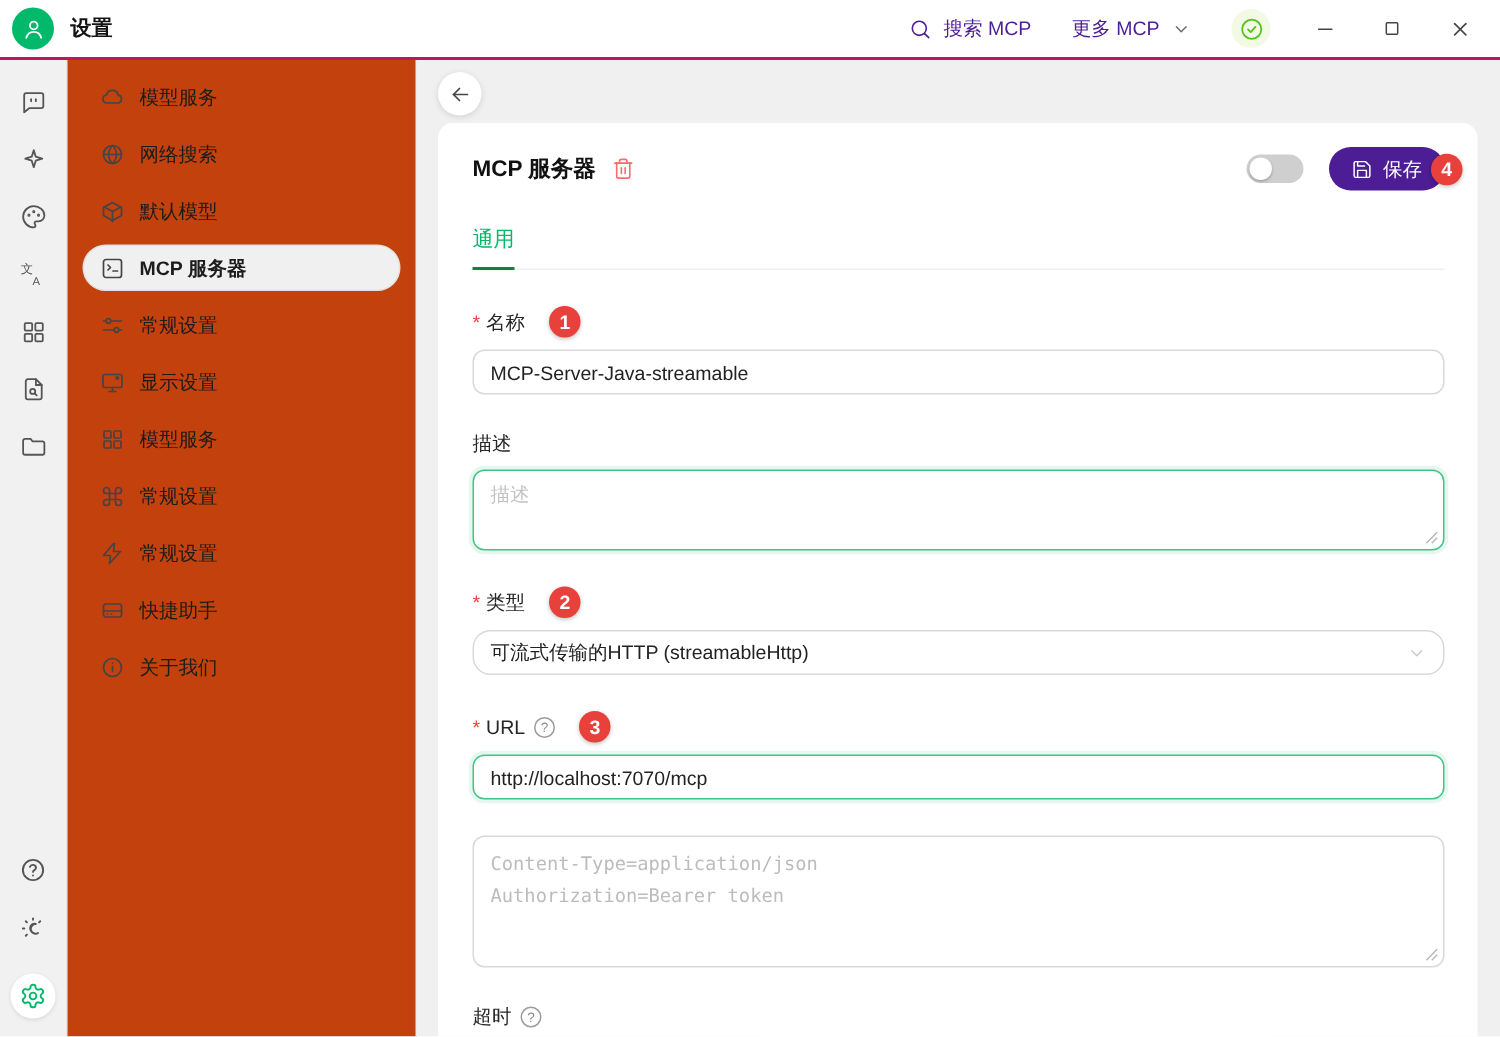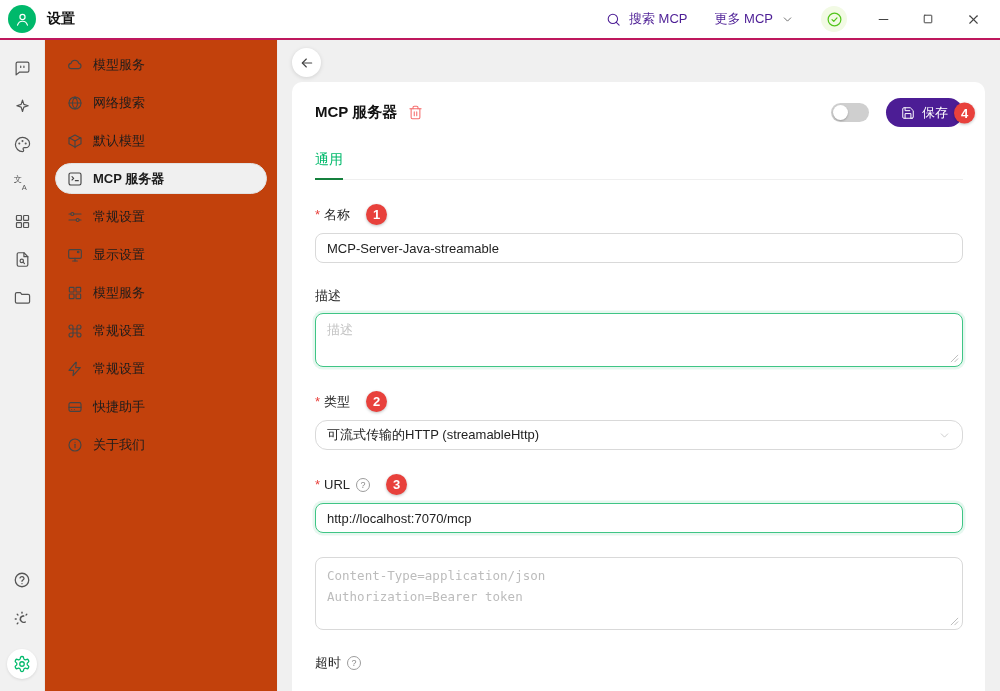--- a/index.html
+++ b/index.html
@@ -54,21 +54,21 @@
   .req { color:#e8413c; margin-right:4px; font-size:13px; }
   .help-icon { width:14px; height:14px; border:1px solid #9c9c9c; border-radius:50%; color:#8a8a8a; display:inline-flex; align-items:center; justify-content:center; margin-left:6px; font-size:9px; cursor:pointer; }
   .help-icon::after { content:"?"; }
   .label-row .badge { margin-left:16px; }
 
   .fld { margin-top:8px; width:100%; height:30px; border:1px solid #d9d9d9; border-radius:8px; padding:0 11px; font-size:13px; color:#222; background:#fff; outline:none; font-family:inherit; display:block; }
   .fld.green { border-color:#3fc585; box-shadow:0 0 0 2.5px rgba(63,197,133,.13); }
   .ta-wrap { position:relative; }
   textarea.fld { resize:none; padding:7px 11px; height:54px; }
   textarea.fld::placeholder { color:#c3c3c3; }
-  textarea.mono { height:73px; line-height:1.7; }
+  textarea.mono { height:88px; line-height:1.7; }
   textarea.mono::placeholder { font-family:"DejaVu Sans Mono","Liberation Mono",monospace; font-size:12.5px; color:#bcbcbc; }
   .resize-handle { position:absolute; right:4px; bottom:4px; color:#b5b5b5; cursor:nwse-resize; display:flex; }
 
   .select { margin-top:8px; height:30px; border:1px solid #d9d9d9; border-radius:12px; display:flex; align-items:center; justify-content:space-between; padding:0 11px; font-size:13px; color:#222; cursor:pointer; background:#fff; }
   .select .chev { color:#c9c9c9; display:flex; }
 </style>
 </head>
 <body>
 
 <div class="topbar">

